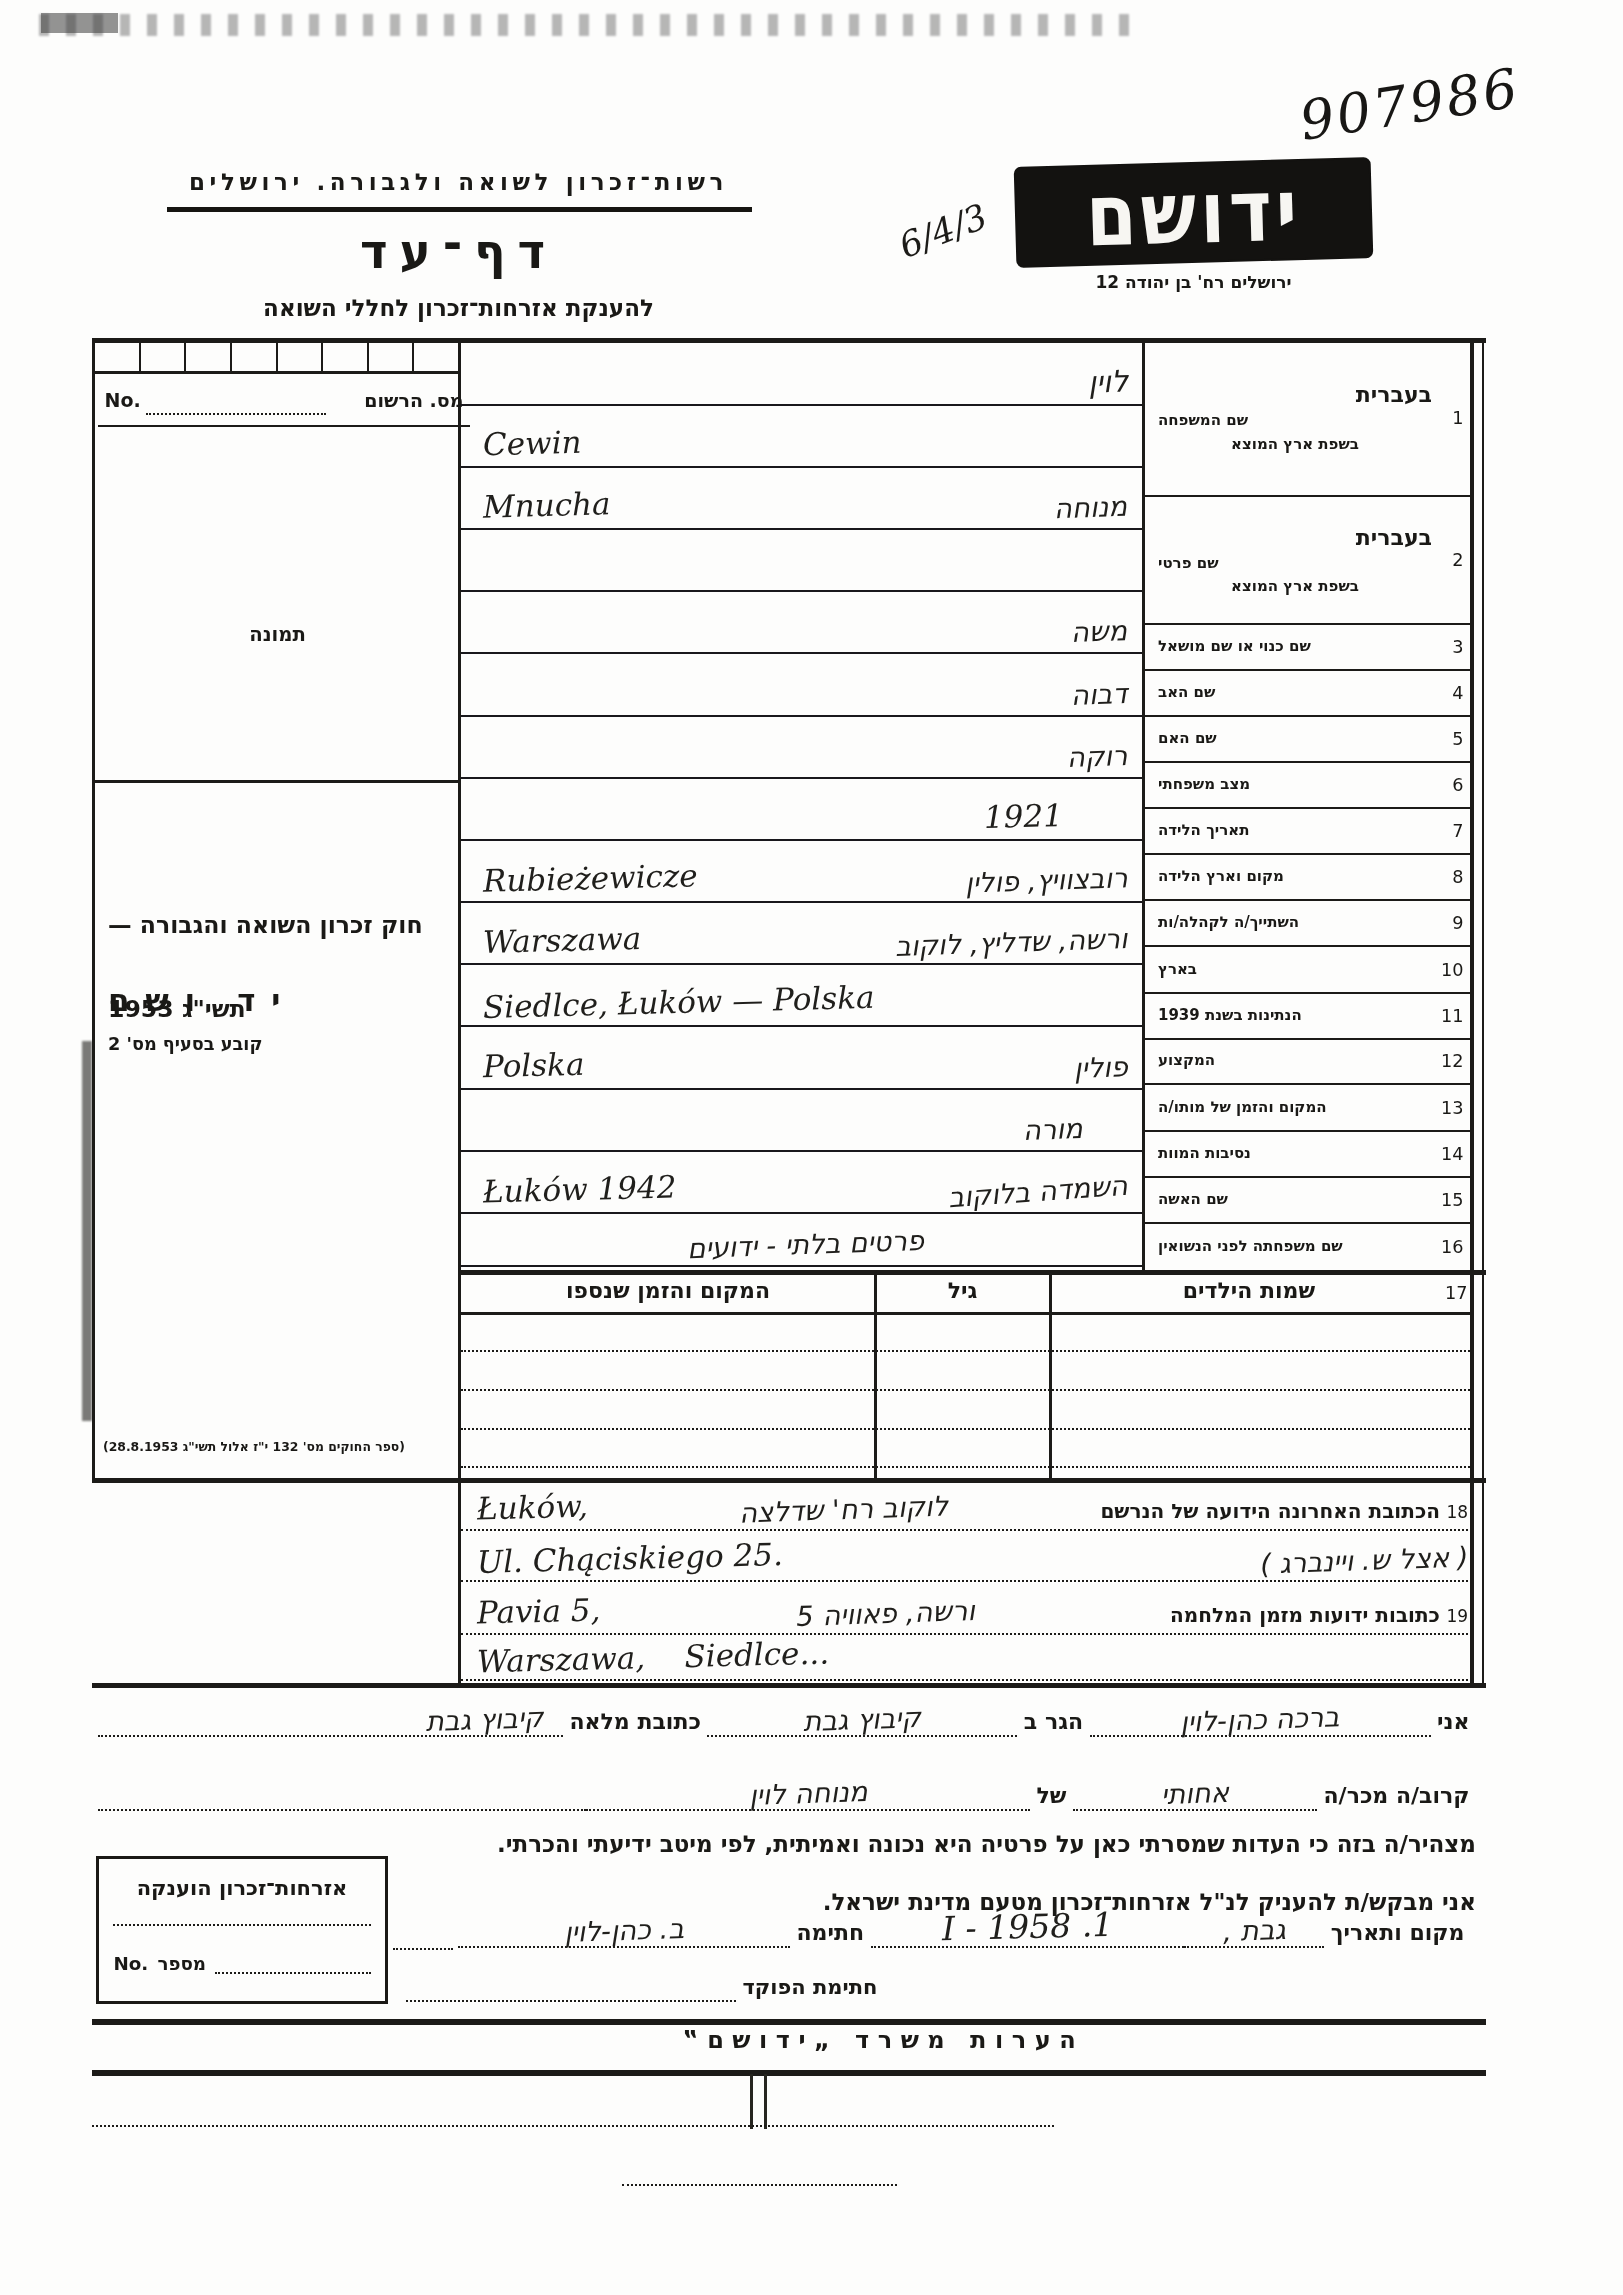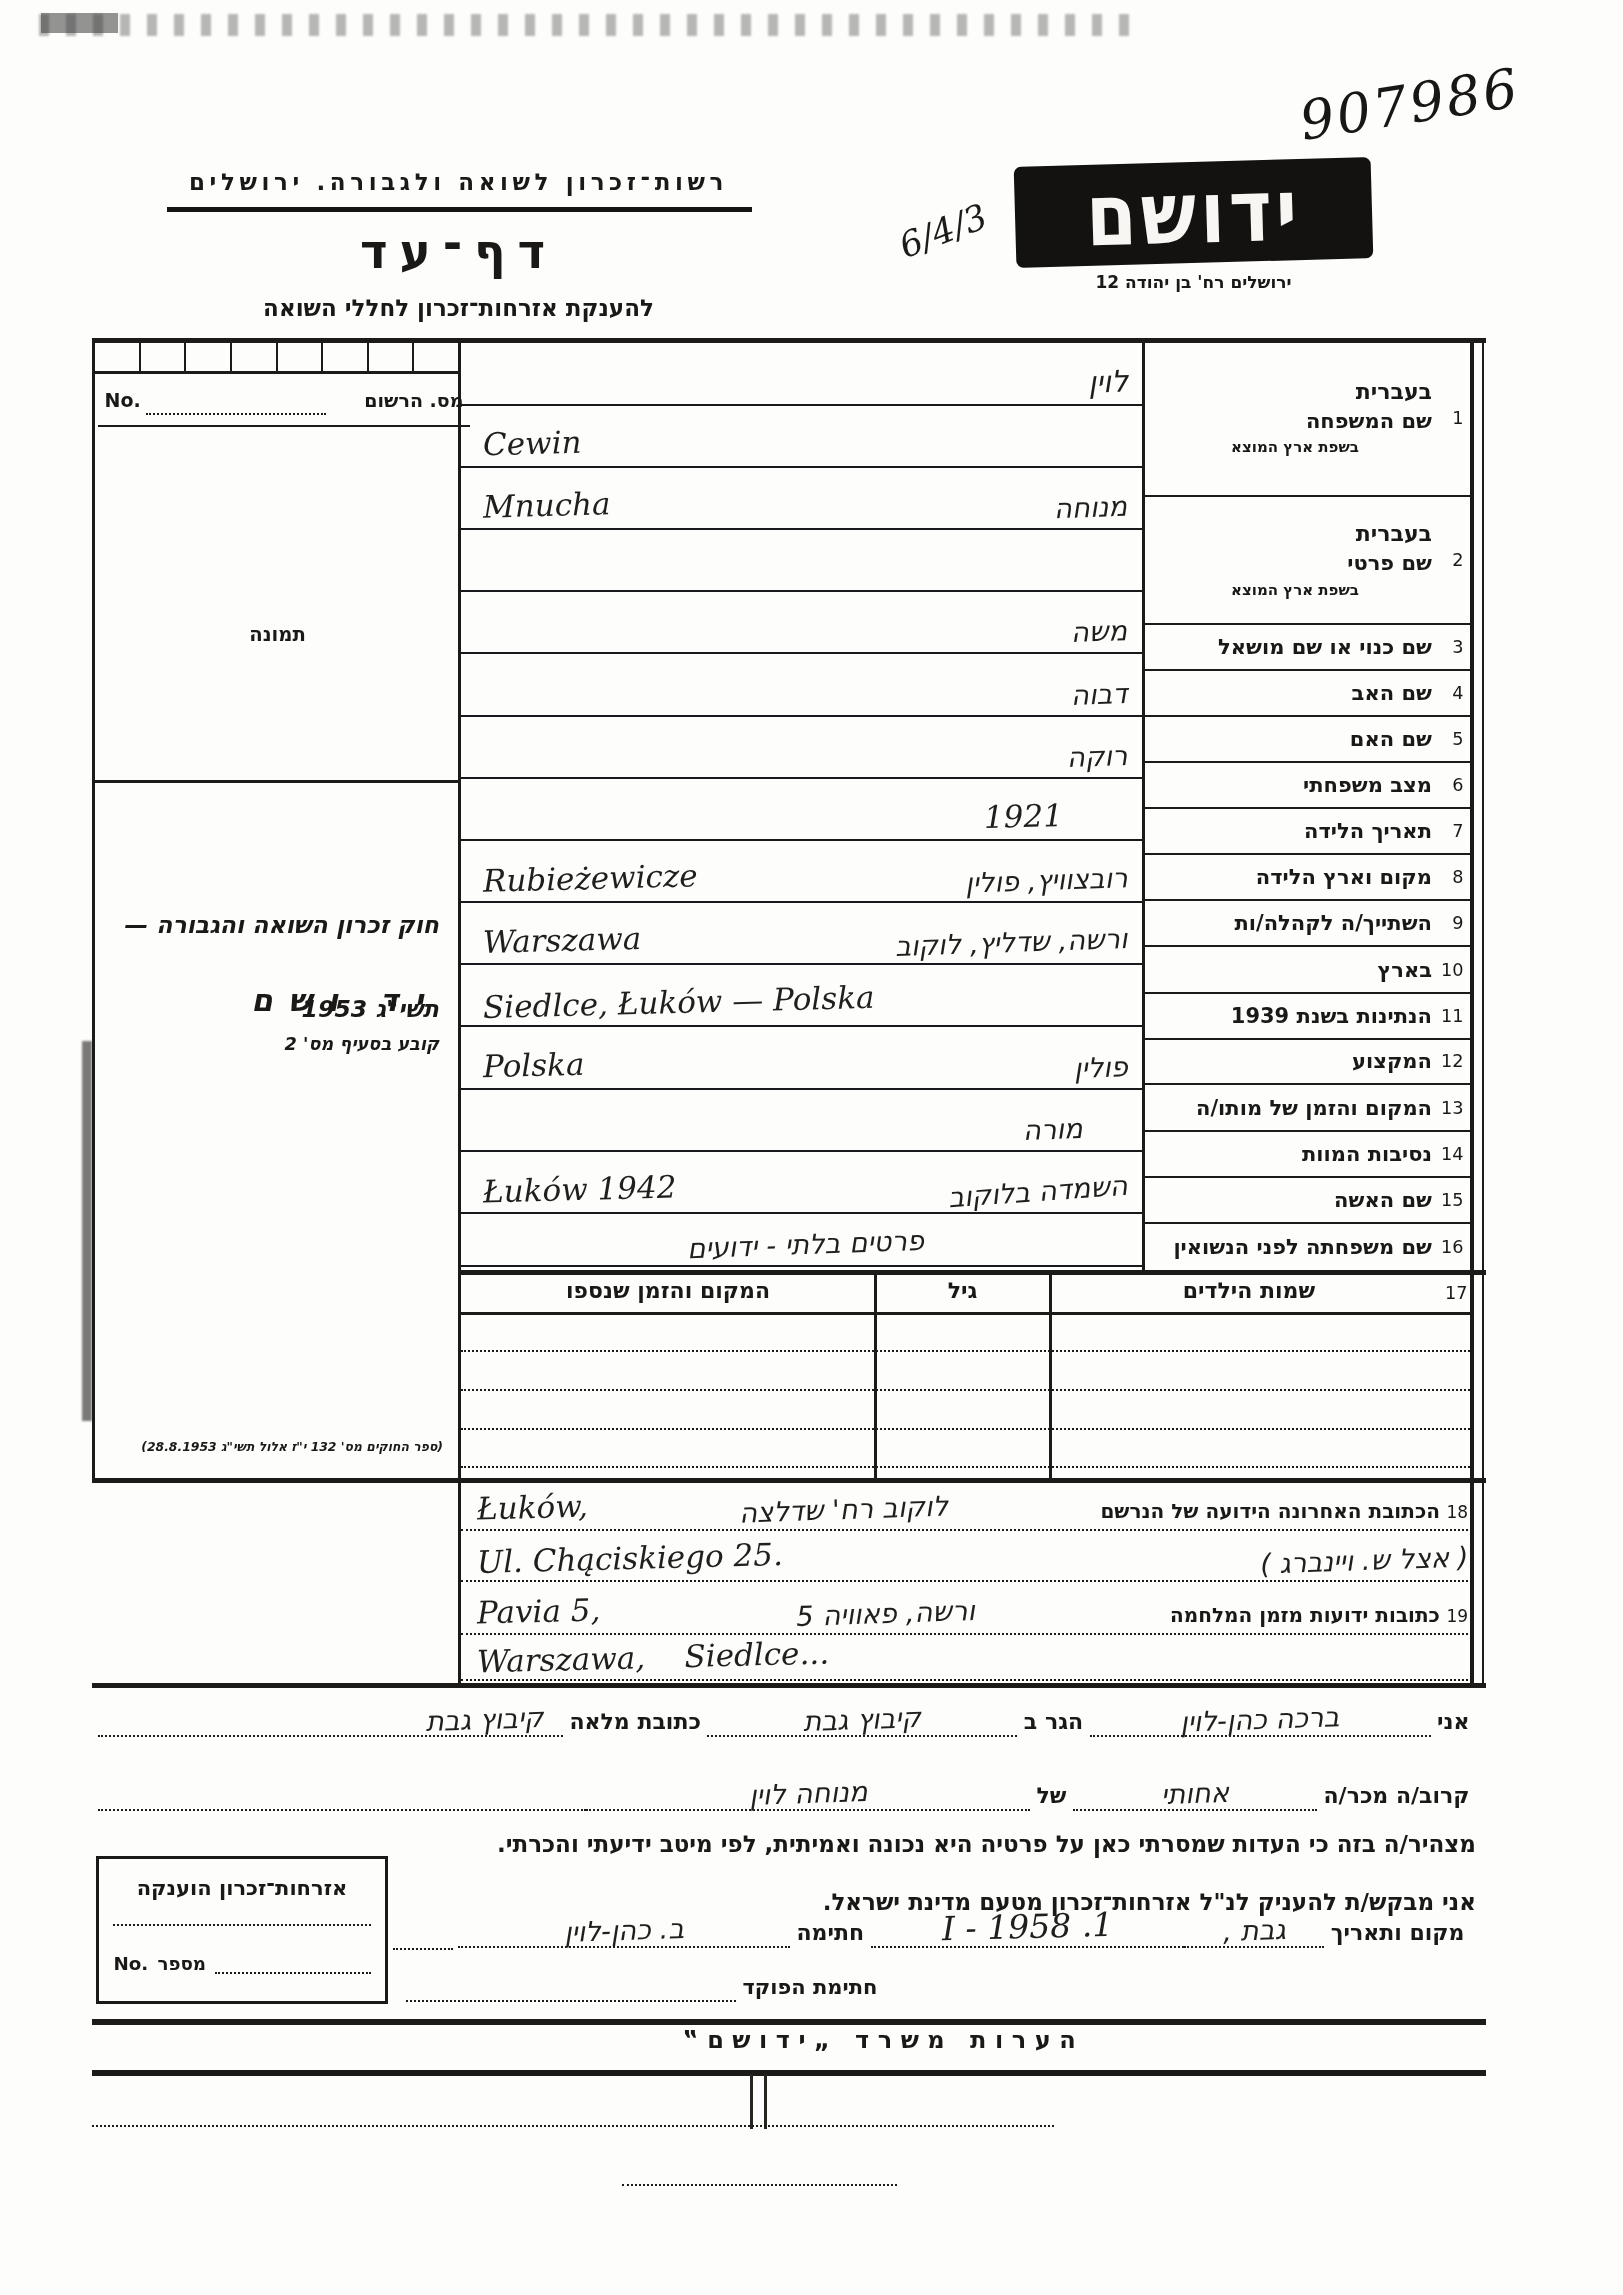--- a/index.html
+++ b/index.html
@@ -34,38 +34,38 @@
   .ticks{position:absolute;left:95px;top:343px;width:363px;height:27.5px;border-bottom:3.9px solid #1c1b18;
          display:flex;justify-content:space-evenly;}
   .ticks i{display:block;width:2px;height:100%;background:#1c1b18;}
   .norow{position:absolute;left:98px;top:374px;width:359px;height:51px;border-bottom:2.6px solid #1c1b18;
          display:flex;align-items:center;padding:0 6.5px;gap:5.2px;}
   .norow .lat{font-size:19px;font-weight:bold;}
   .norow .dots{flex:1;border-bottom:2.6px dotted #1c1b18;height:58%;}
   .norow .heb{font-size:19px;font-weight:bold;direction:rtl;margin-left:33px;}
   .pline{position:absolute;left:92px;top:780px;width:368px;height:2.6px;background:#1c1b18;}
   .photolabel{position:absolute;left:98px;top:623px;width:359px;text-align:center;font-size:19.6px;font-weight:bold;}
-  .law{direction:rtl;text-align:right;font-weight:bold;font-style:italic;}
+  .law{direction:rtl;text-align:left;font-weight:bold;}
   .law-title{position:absolute;left:108px;top:911px;width:331px;font-size:23.6px;}
   .law-name{position:absolute;left:108px;top:982px;width:331px;font-size:31px;letter-spacing:15.7px;}
   .law-year{position:absolute;left:108px;top:995px;width:331px;font-size:23.6px;}
   .law-sec{position:absolute;left:108px;top:1034px;width:331px;font-size:17.7px;}
   .law-p{position:absolute;left:110px;width:329px;font-size:20px;font-weight:bold;line-height:1.42;
          direction:rtl;text-align:justify;}
   .law-foot{position:absolute;left:103px;top:1439px;width:340px;font-size:12.4px;}
   
   .row{position:absolute;left:461px;width:681px;border-bottom:2.6px solid #19181c;display:flex;
        align-items:flex-end;justify-content:space-between;padding:0 14.4px 5.2px 22px;box-sizing:border-box;}
   .row.center{justify-content:center;}
   .row.rend{justify-content:flex-end;}
   
   .lbl{position:absolute;left:1145px;width:325px;border-bottom:2px solid #1c1b18;display:flex;flex-direction:column;
        justify-content:center;direction:rtl;box-sizing:border-box;padding:2.6px 38px 2.6px 13px;}
   .lbl .num{position:absolute;right:6.5px;top:50%;transform:translateY(-50%);font-size:17.7px;}
-  .lbl .txt{text-align:right;font-size:21px;font-weight:bold;line-height:1.15;}
+  .lbl .txt{text-align:left;font-size:15px;font-weight:bold;line-height:1.15;}
   .lbl .pre{text-align:right;font-size:22px;font-weight:bold;margin-bottom:5.2px;}
   .lbl .sub{text-align:center;font-size:15px;font-weight:bold;margin-top:5.2px;}
   
   .chhdr{position:absolute;top:1278px;text-align:center;font-size:22px;font-weight:bold;direction:rtl;}
   .chnum{position:absolute;left:1445px;top:1283px;width:26px;font-size:17.7px;}
   .cdot{position:absolute;left:461px;width:1009px;height:0;border-bottom:2.6px dotted #1c1b18;}
   
   .arow{position:absolute;left:461px;width:1011px;border-bottom:2.6px dotted #1c1b18;display:flex;
         align-items:flex-end;justify-content:space-between;padding:0 3.9px 3.9px 15.7px;box-sizing:border-box;}
   .alabel{font-size:20px;font-weight:bold;direction:rtl;white-space:nowrap;padding-bottom:2.6px;}

